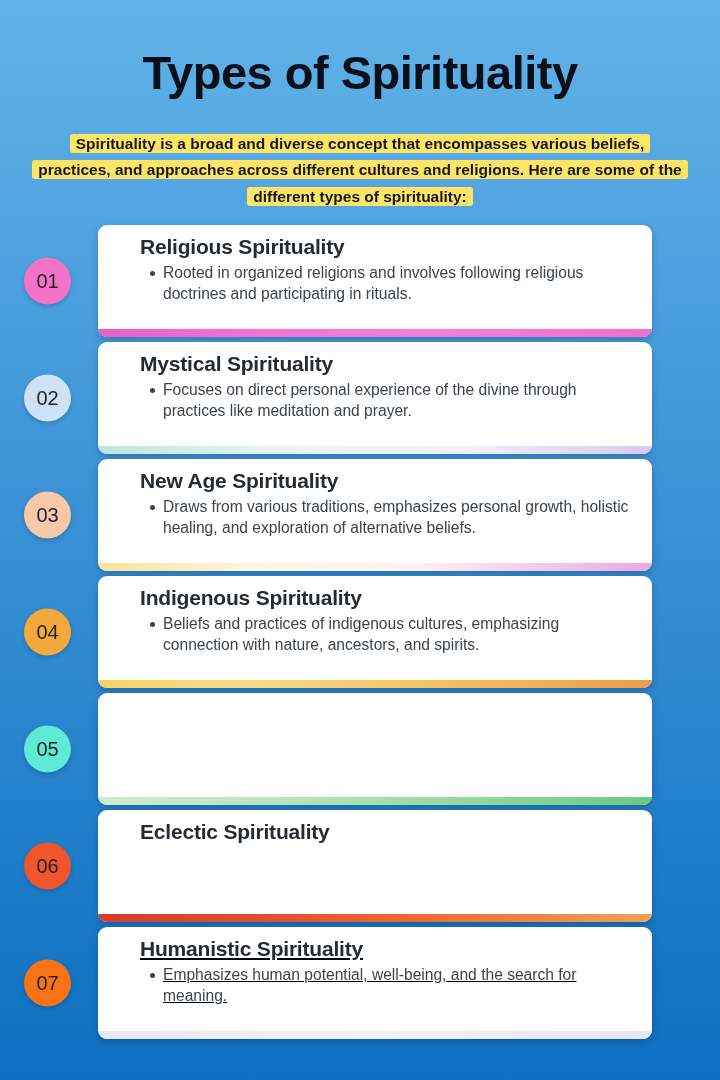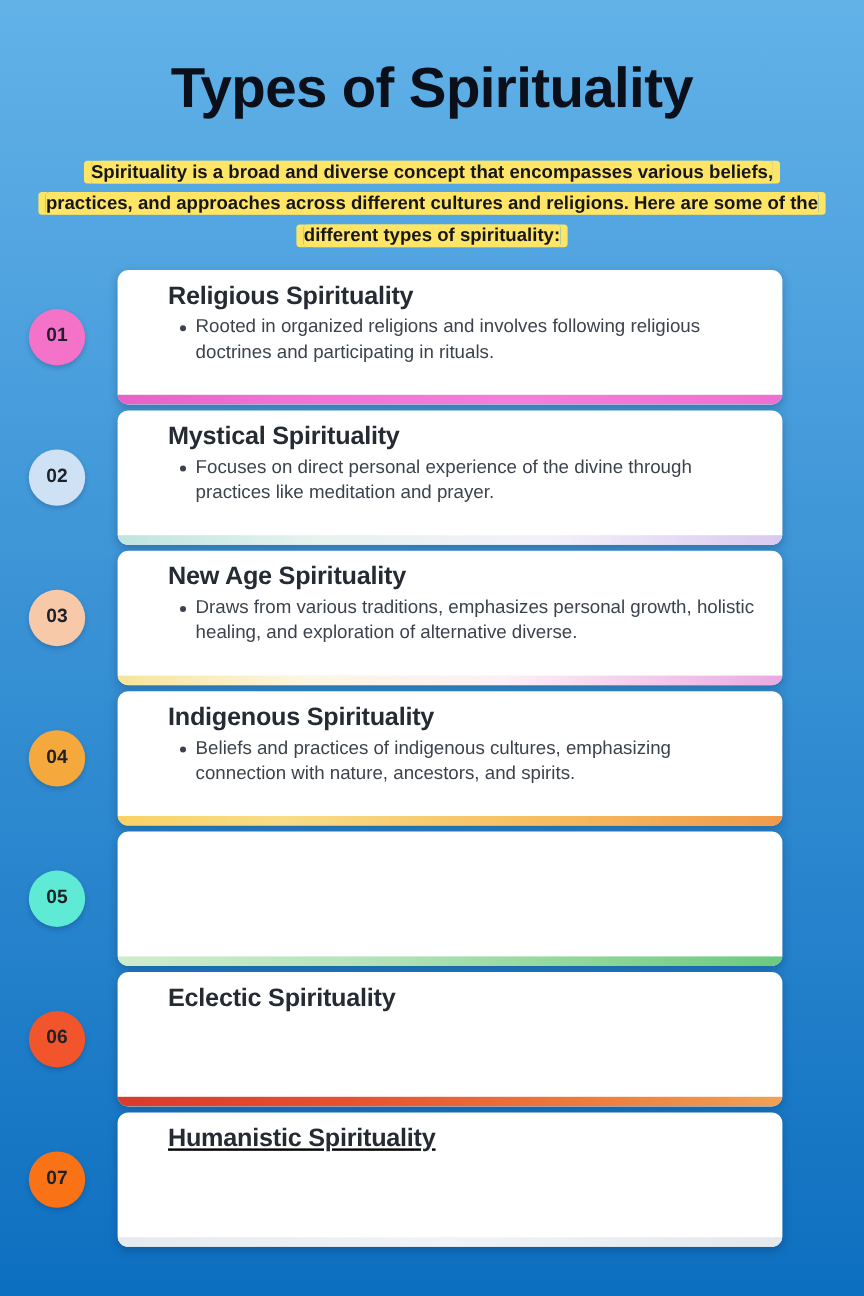--- a/index.html
+++ b/index.html
@@ -131,22 +131,22 @@
     position: absolute;
     left: 0px;
     top: 50%;
     transform: translateY(-50%);
     width: 47px;
     height: 47px;
     border-radius: 50%;
     display: flex;
     align-items: center;
     justify-content: center;
-    font-size: 16px;
-    font-weight: bold;
+    font-size: 20px;
+    font-weight: normal;
     color: #1e2128;
     box-shadow: 0 2px 4px rgba(0, 25, 60, 0.22);
     z-index: 3;
   }
 </style>
 </head>
 <body style="background: linear-gradient(rgb(98, 178, 232) 0%, rgb(13, 111, 192) 100%);">
 
 <div class="page">
 
@@ -189,21 +189,21 @@
         <span>02</span>
       </div>
     </div>
 
     <div class="card-row">
       <div class="card" style="background: rgb(255, 255, 255);">
         <div class="card-inner">
           <div class="card-title">New Age Spirituality</div>
           <div class="bullet-row">
             <span class="bullet-dot"></span>
-            <p class="card-desc" style="color: rgb(61, 67, 76);">Draws from various traditions, emphasizes personal growth, holistic healing, and exploration of alternative diverse.</p>
+            <p class="card-desc" style="color: rgb(61, 67, 76);">Draws from various traditions, emphasizes personal growth, holistic healing, and exploration of alternative beliefs.</p>
           </div>
         </div>
         <div class="accent-bar" style="background: linear-gradient(to right, rgb(247, 228, 154) 0%, rgb(253, 246, 226) 28%, rgb(253, 240, 246) 58%, rgb(233, 169, 226) 100%);"></div>
       </div>
       <div class="badge" style="background: rgb(247, 201, 168);">
         <span>03</span>
       </div>
     </div>
 
     <div class="card-row">
@@ -240,20 +240,24 @@
       </div>
       <div class="badge" style="background: rgb(242, 84, 43);">
         <span>06</span>
       </div>
     </div>
 
     <div class="card-row">
       <div class="card" style="background: rgb(255, 255, 255); text-decoration: underline;">
         <div class="card-inner">
           <div class="card-title">Humanistic Spirituality</div>
+          <div class="bullet-row">
+            <span class="bullet-dot"></span>
+            <p class="card-desc" style="color: rgb(61, 67, 76);">Emphasizes human potential, well-being, and the search for meaning.</p>
+          </div>
         </div>
         <div class="accent-bar" style="background: linear-gradient(to right, rgb(230, 234, 238) 0%, rgb(241, 243, 246) 50%, rgb(228, 232, 236) 100%);"></div>
       </div>
       <div class="badge badge-light" style="background: #f97316;">
         <span>07</span>
       </div>
     </div>
 
   </div>
 </div>

